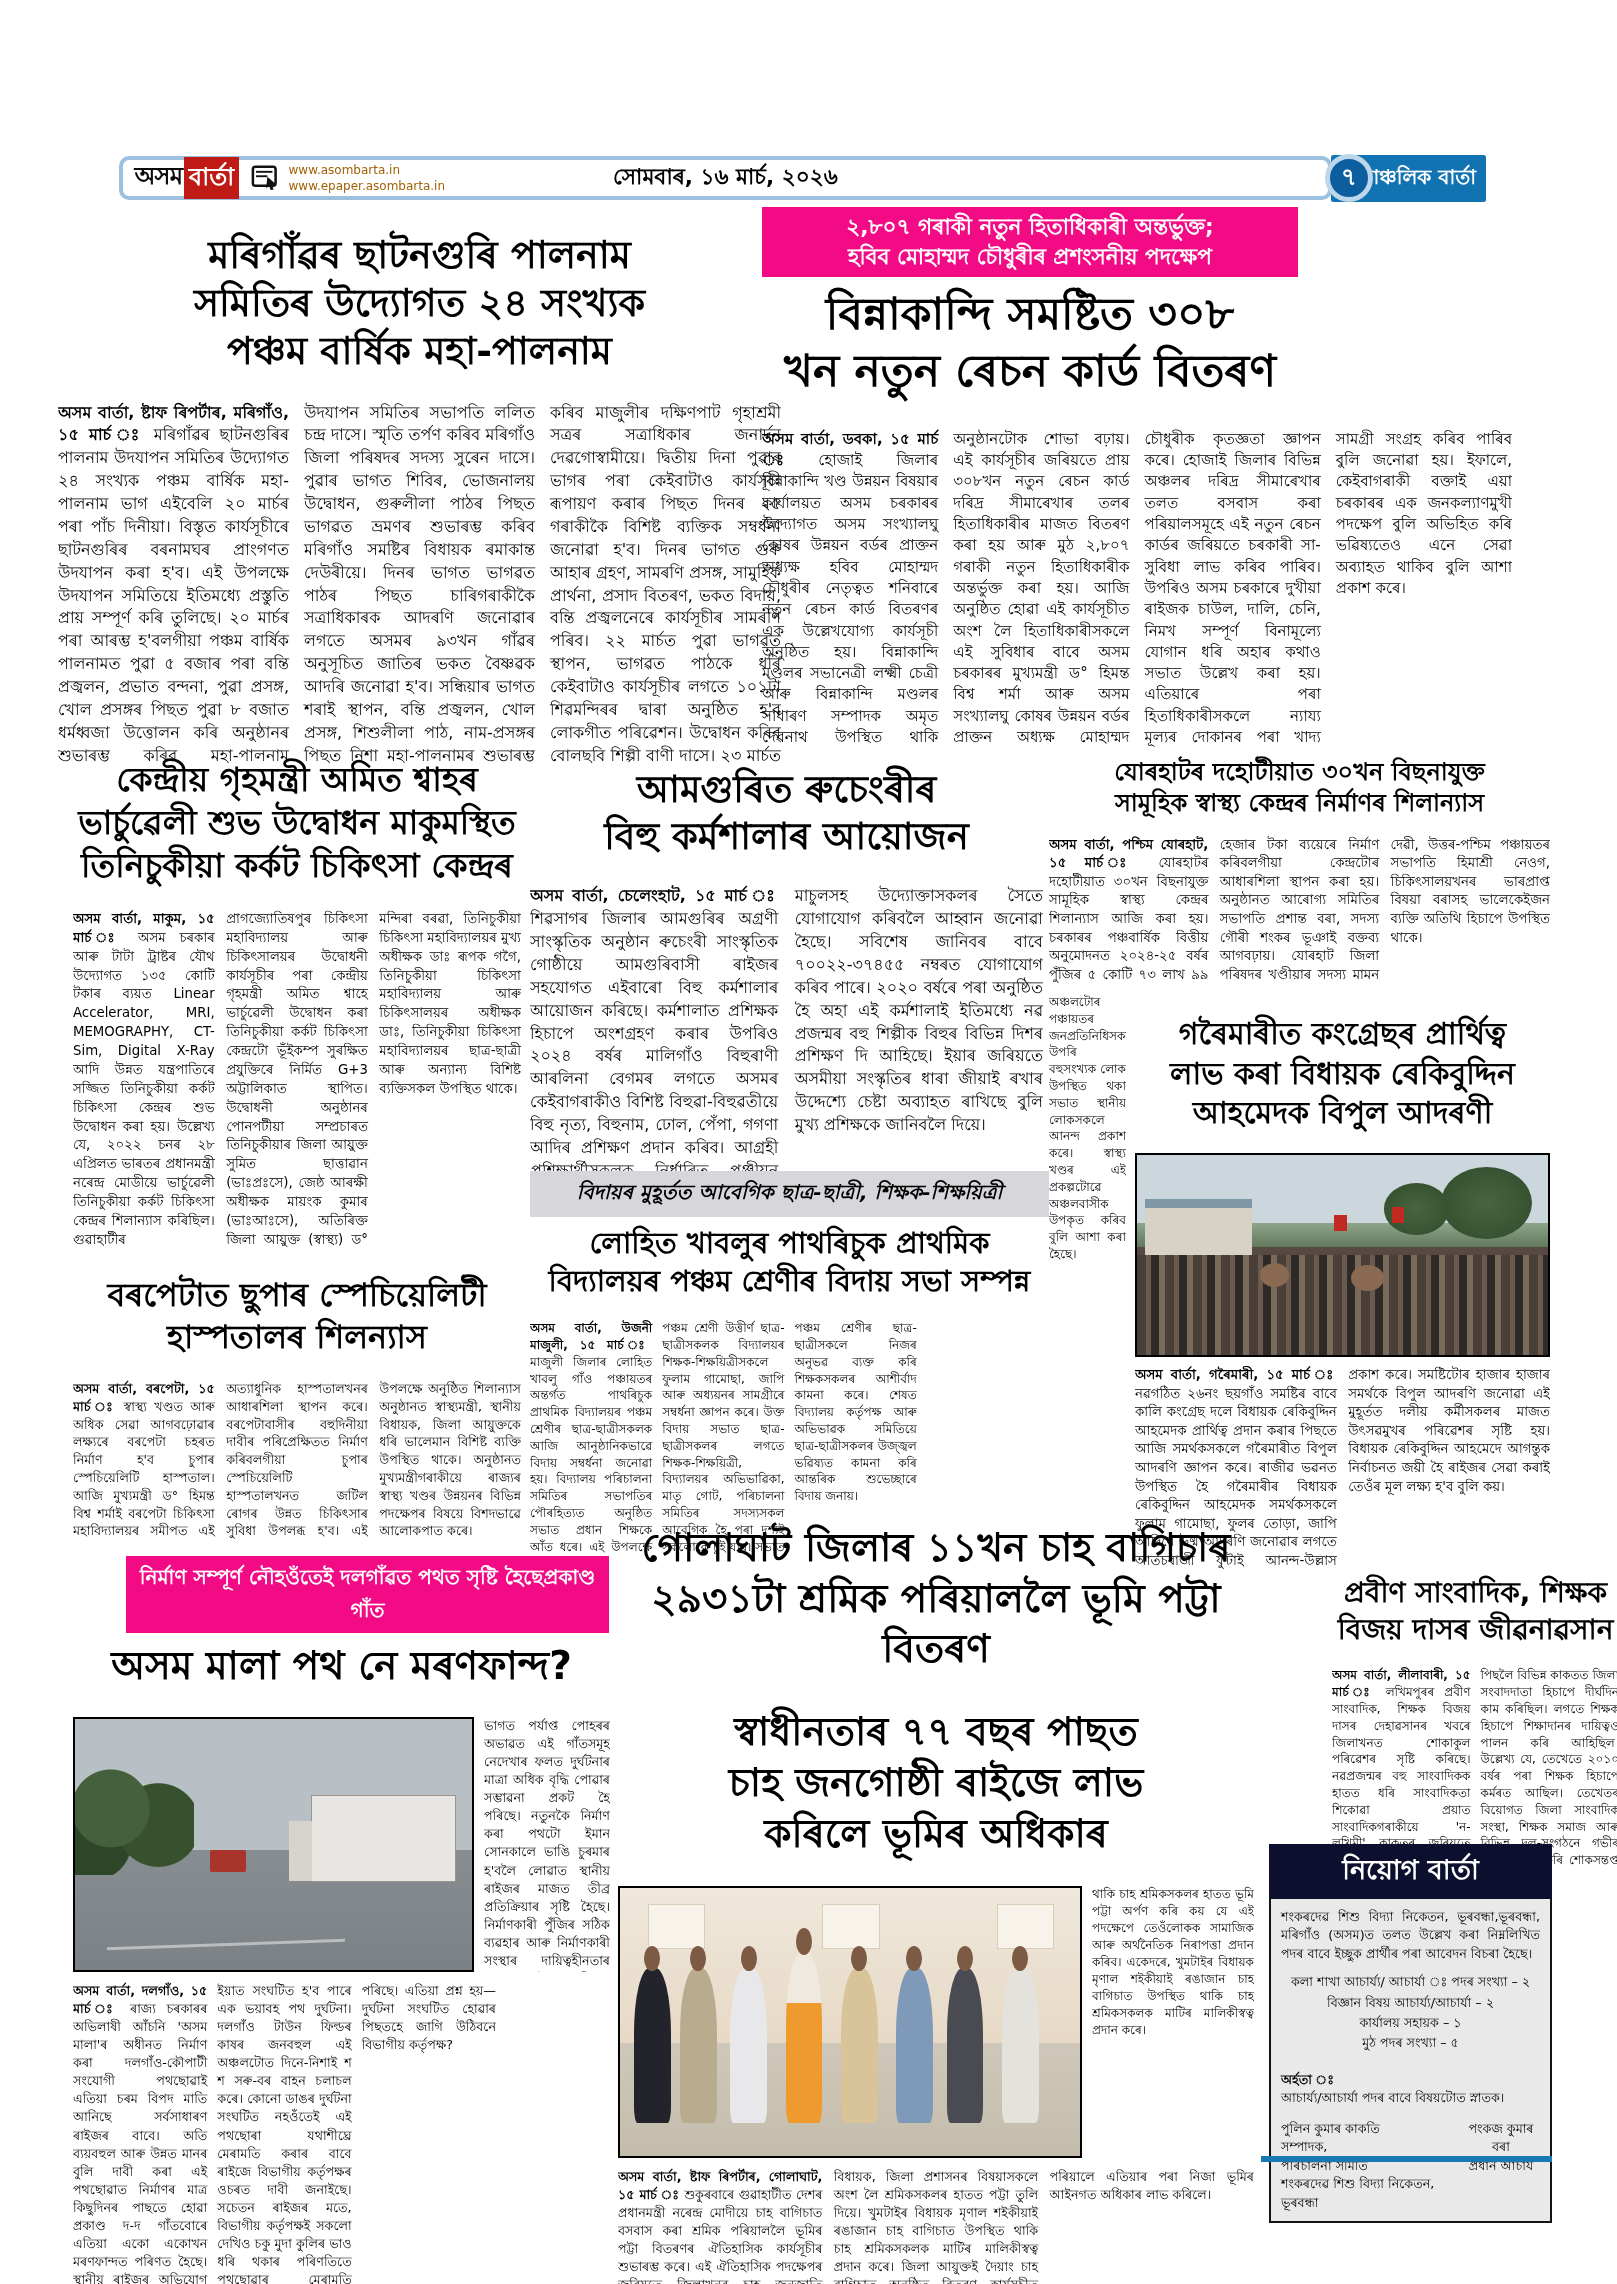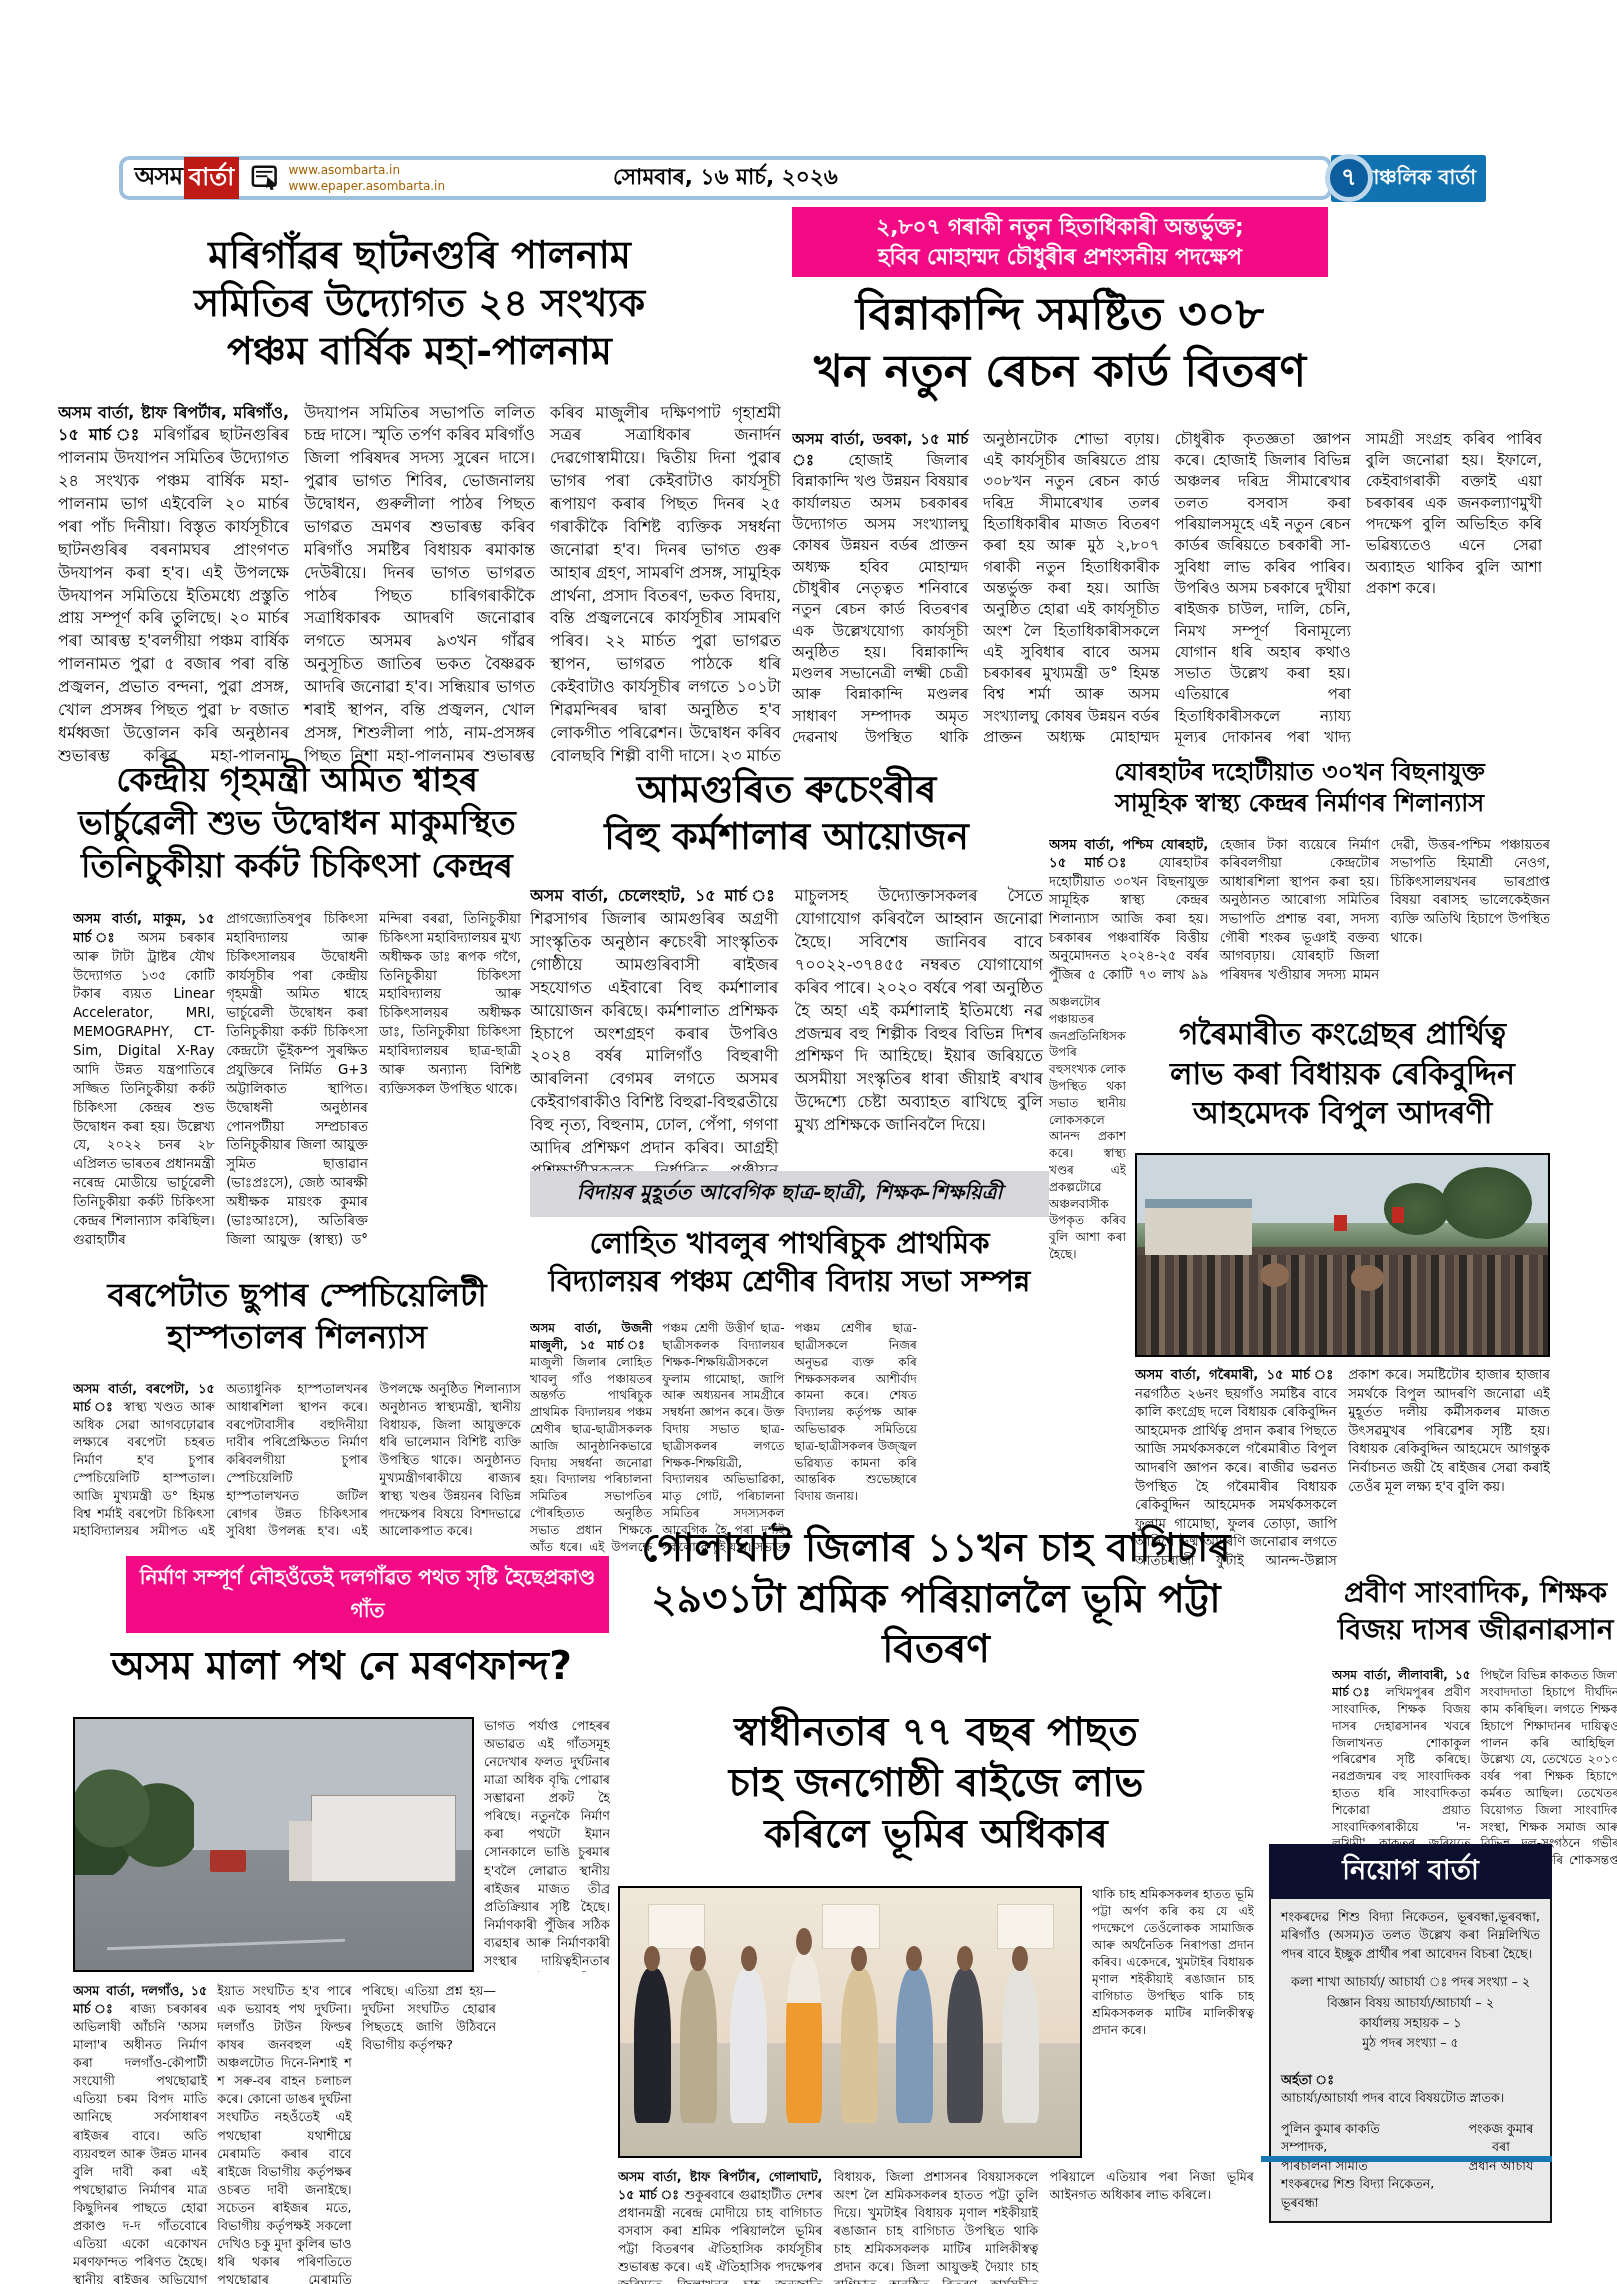--- a/index.html
+++ b/index.html
@@ -41,21 +41,21 @@
   .body-cols{text-align:justify;overflow:hidden;column-fill:auto;}
   .dateline{font-weight:bold;}
   .photo{border:2.5px solid #000;box-sizing:border-box;position:relative;overflow:hidden;background:#cfd6da;}
 
   
   #a1{left:58px;top:207px;width:723px;}
   #a1 .headline{font-size:38px;line-height:1.26;}
   #a1 .body-cols{height:383px;column-count:3;column-gap:15px;font-size:16px;line-height:1.43;margin-top:12.7px;}
 
   
-  #a2{left:792px;top:207px;width:750px;}
+  #a2{left:762px;top:207px;width:750px;}
   #a2 .kicker{width:536px;background:#f30b86;color:#fff;font-size:21.6px;line-height:1.4;padding:5px 7.6px;}
   #a2 .headline{width:536px;font-size:44px;line-height:1.3;margin-top:7.6px;}
   #a2 .body-cols{height:322px;column-count:4;column-gap:15px;font-size:15px;line-height:1.42;margin-top:11.4px;}
 
   
   #a4{left:73px;top:737px;width:448px;}
   #a4 .headline{font-size:33px;line-height:1.3;}
   #a4 .body-cols{height:348px;column-count:3;column-gap:11.4px;font-size:13.3px;line-height:1.42;margin-top:10px;}
 
   

